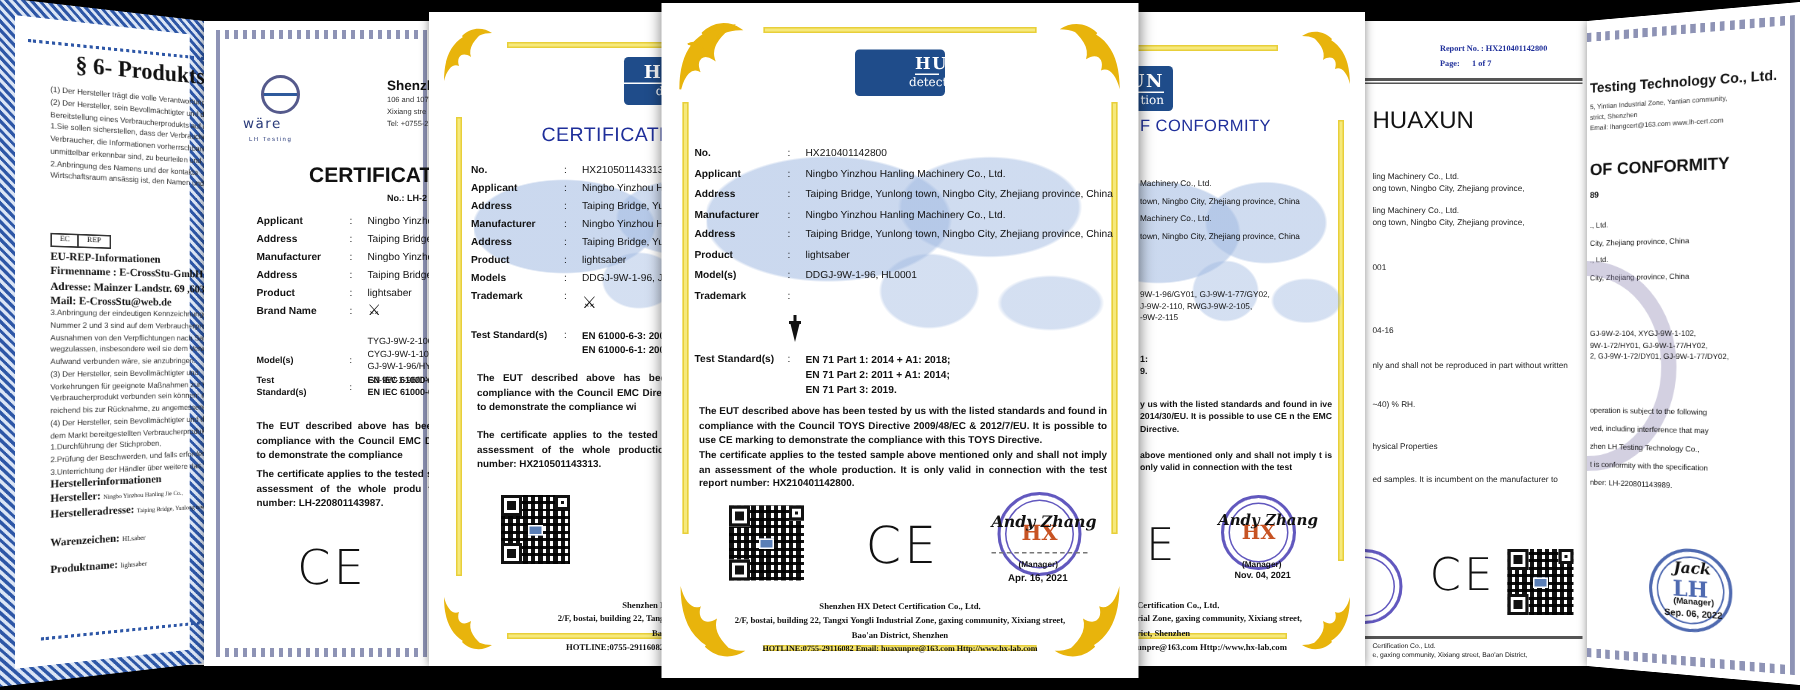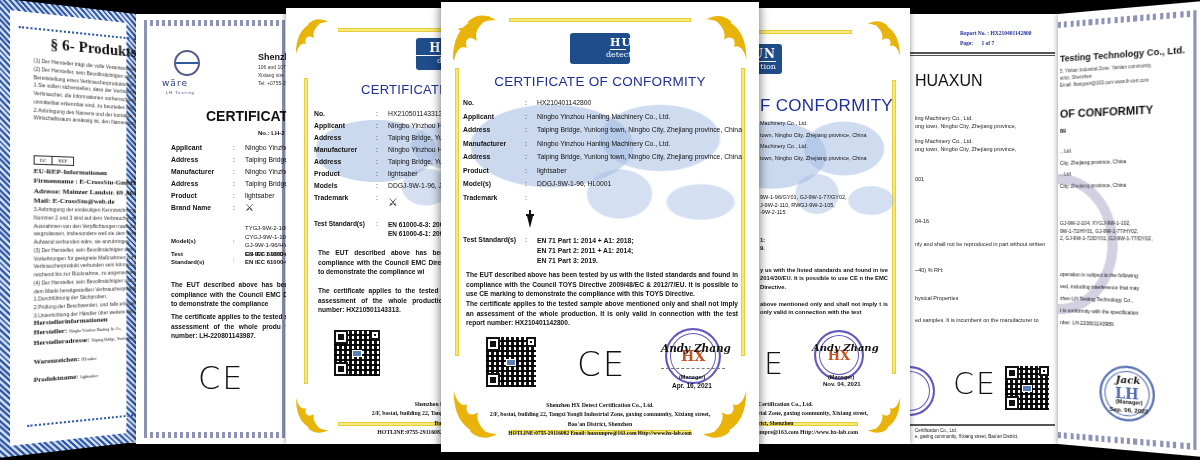--- a/index.html
+++ b/index.html
@@ -299,21 +299,21 @@
     <div class="gold-frame-v" style="right:14px; top:72px; bottom:70px;"></div>
     <div class="gold-frame-h" style="left:0; right:52px; bottom:18px;"></div>
     <svg class="ornament" style="right:8px; bottom:8px;" viewBox="0 0 40 40">
         <path d="M38 2 C38 22 30 34 10 36 C18 30 22 24 20 18 C26 22 30 18 28 12 C32 14 36 10 38 2Z M26 32 C20 38 12 38 6 34 C12 34 18 32 22 26Z" fill="#e8b40c"></path>
       </svg>
     <div class="world" style="left:-40px; top:95px; width:180px; height:130px;"></div>
     <div class="huaxun-logo" style="left:-30px; top:36px; width:54px; height:30px; padding-top:3px; text-align:right; padding-right:6px;">
       <div class="l1" style="font-size:12px;">XUN</div>
       <div style="font-size:8px;">tion</div>
     </div>
-    <div class="cert-title-blue" style="position:absolute; left:2px; top:88px; font-size:17px; white-space:nowrap;">F CONFORMITY</div>
+    <div class="cert-title-blue" style="position:absolute; left:2px; top:70px; font-size:11px; white-space:nowrap;">F CONFORMITY</div>
     <div style="position:absolute; left:2px; top:110px; font-size:5.5px; line-height:2.1; white-space:nowrap;">
       <div>Machinery Co., Ltd.</div>
       <div>town, Ningbo City, Zhejiang province, China</div>
       <div>Machinery Co., Ltd.</div>
       <div>town, Ningbo City, Zhejiang province, China</div>
     </div>
     <div style="position:absolute; left:2px; top:186px; font-size:5.5px; line-height:1.4; white-space:nowrap;">
       <div>9W-1-96/GY01, GJ-9W-1-77/GY02,</div>
       <div>J-9W-2-110, RWGJ-9W-2-105,</div>
       <div>-9W-2-115</div>
@@ -393,21 +393,20 @@
     <svg class="ornament" style="right:10px; bottom:10px; width:54px; height:54px;" viewBox="0 0 40 40">
         <path d="M38 2 C38 22 30 34 10 36 C18 30 22 24 20 18 C26 22 30 18 28 12 C32 14 36 10 38 2Z M26 32 C20 38 12 38 6 34 C12 34 18 32 22 26Z" fill="#e8b40c"></path>
       </svg>
 
     <div class="world" style="left:30px; top:80px; width:270px; height:160px;"></div>
 
     <div class="huaxun-logo" style="left:129px; top:31px; width:60px; height:31px; padding-top:3px;padding-left:36px;">
       <div class="l1" style="font-size:11px; margin:0 4px;">HUAXUN</div>
       <div style="font-size:8px;">detection</div>
     </div>
-    <div class="cert-title-blue" style="position:absolute; left:0; right:0; top:72px; font-size:13.5px;">CERTIFICATE OF CONFORMITY</div>
 
     <div style="position:absolute; left:22px; top:95px; width:290px;">
       <div class="field-row" style="height:13.5px;">
           <span class="field-label">No.</span>
           <span class="field-colon">:</span>
           <span class="field-val">HX210401142800</span>
         </div>
       <div class="field-row" style="height:13.5px;">
           <span class="field-label">Applicant</span>
           <span class="field-colon">:</span>

